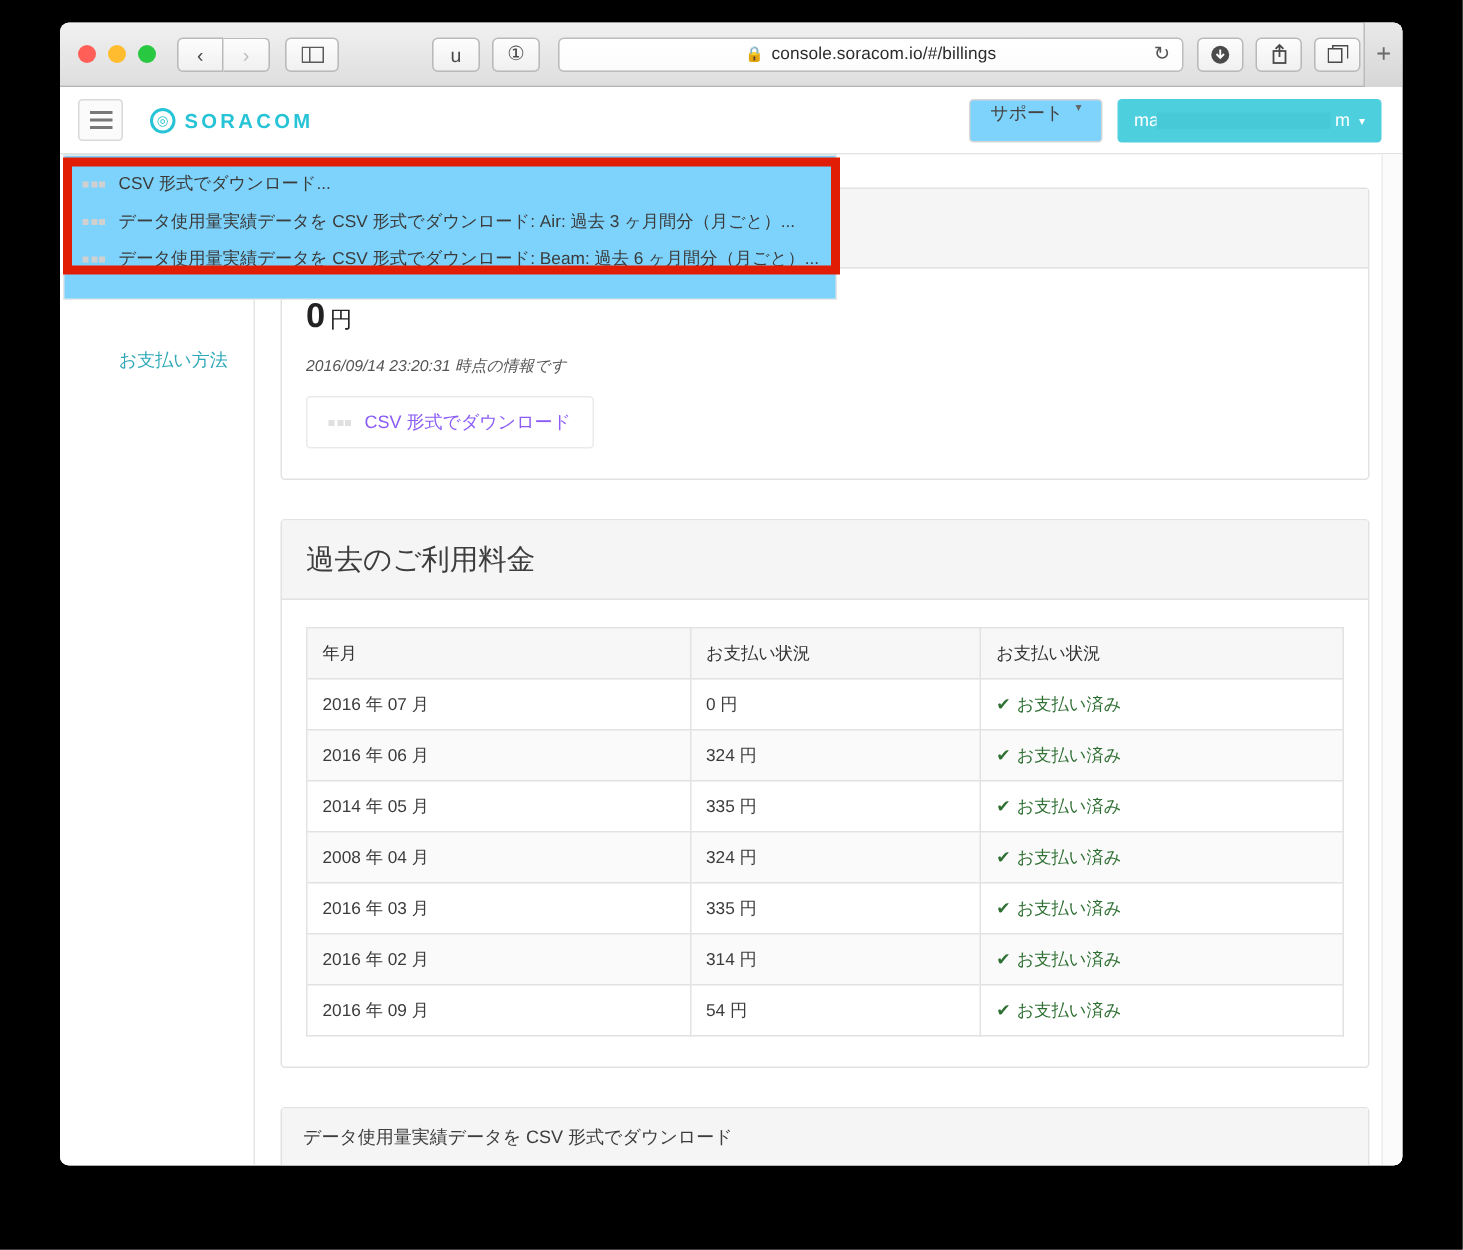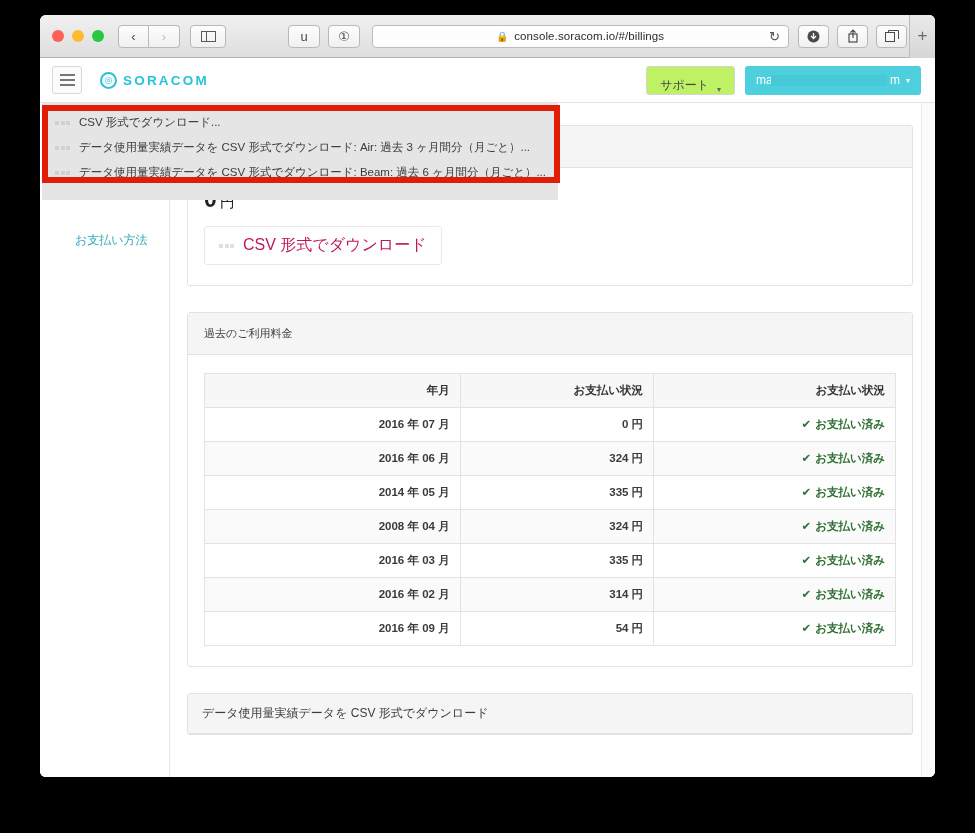--- a/index.html
+++ b/index.html
@@ -112,22 +112,22 @@
     font-size: 9px; color: #27c3d6; font-weight: bold;
   }
   .brandtext {
     font-size: 13.5px; letter-spacing: 2.2px;
     color: #27c3d6; font-weight: bold;
   }
   .hdr-right { margin-left: auto; display: flex; align-items: center; gap: 10px; }
   .support-btn {
     height: 29px; padding: 0 13px;
     border: 1px solid #d5d5d5; border-radius: 3px;
-    background: #bef264;
-    display: flex; align-items: flex-end; gap: 8px;
+    background: #7dd3fc;
+    display: flex; align-items: flex-start; gap: 8px;
     font-size: 12px; color: #444;
   }
   .caret { font-size: 8px; color: #666; }
   .account-btn {
     height: 29px; padding: 0 11px;
     border-radius: 3px;
     background: #4ecfde;
     display: flex; align-items: center; gap: 6px;
     font-size: 12px; color: #ffffff;
     min-width: 176px;
@@ -137,21 +137,21 @@
     position: absolute; left: 26px; right: 34px; top: 9px;
     height: 11px; background: #47c9d8; border-radius: 1px;
   }
   .acct-tail { margin-left: auto; }
 
   
   .suggest-wrap {
     position: absolute;
     left: 2px; top: 45px;
     width: 516px;
-    background: #e5e5e5;
+    background: #7dd3fc;
     border: 1px solid #e6e6e6;
     z-index: 6;
     padding: 6px 0 2px 0;
   }
   .suggest-row {
     display: flex; align-items: center; gap: 9px;
     padding: 5px 10px 5px 12px;
     font-size: 11.5px; color: #3b3b3b;
     white-space: nowrap;
   }
@@ -187,62 +187,62 @@
     border-radius: 3px 3px 0 0;
     margin-bottom: 14px;
   }
   .sidenav-item.active {
     color: #4a4a4a;
     background: #ffffff;
     border: 1px solid #e0e0e0;
     border-bottom-color: #ffffff;
     margin-bottom: 9px;
   }
-  .sidenav-divider { border-right: 1px solid #e6e6e6; }
+  .sidenav-divider { border-right: 1px solid #e6e6e6; text-align: center; }
 
   .content { flex: 1; margin-left: 17px; padding-right: 6px; }
 
   .panel {
     border: 1px solid #e2e2e2;
     border-radius: 3px;
     background: #ffffff;
     margin-bottom: 26px;
   }
   .panel-head {
     background: #f5f5f5;
     border-bottom: 1px solid #e2e2e2;
     padding: 13px 16px;
-    font-size: 11px;
+    font-size: 19px;
     color: #3d3d3d;
   }
   .panel-head.small { font-size: 12px; padding: 11px 14px; }
   .panel-body { padding: 18px 16px 20px 16px; }
 
   .amount { font-size: 23px; color: #222; font-weight: bold; margin-bottom: 13px; }
   .amount .unit { font-size: 15px; font-weight: normal; margin-left: 3px; }
   .asof { font-size: 10.5px; font-style: italic; color: #555; margin-bottom: 13px; }
   .csv-disabled {
     display: inline-flex; align-items: center; gap: 9px;
     border: 1px solid #eaeaea; border-radius: 3px;
     padding: 8px 14px;
-    font-size: 16px; color: #be185d;
+    font-size: 12px; color: #8b5cf6;
     background: #ffffff;
     justify-content: flex-end;
   }
   .dots-icon.faint i { background: #e0e0e0; }
 
   
   table { width: 100%; border-collapse: collapse; }
   th, td {
     border: 1px solid #e2e2e2;
     padding: 9px 10px;
     font-size: 11.5px;
     color: #3b3b3b;
-    text-align: right;
-    font-weight: bold;
+    text-align: left;
+    font-weight: normal;
     margin-top: 46px;
   }
   th { background: #f7f7f7; color: #333; }
   tbody tr:nth-child(even) { background: #fafafa; }
   .paid { color: #2e6f32; }
   .paid .ck { margin-right: 4px; }
   col.c1 { width: 37%; }
   col.c2 { width: 28%; }
 </style>
 </head>
@@ -375,20 +375,21 @@
       </div>
 
       <div class="content">
 
         <div class="panel">
           <div class="panel-head">今月のご利用料金 - 2016 年 09 月分</div>
           <div class="panel-body">
             <div class="amount">
               <span>0</span><span class="unit">円</span>
             </div>
+            <div class="asof">2016/09/14 23:20:31 時点の情報です</div>
             <div class="csv-disabled">
               <span class="dots-icon faint">
                   <i></i>
                   <i></i>
                   <i></i>
                 </span>
               <span>CSV 形式でダウンロード</span>
             </div>
           </div>
         </div>

